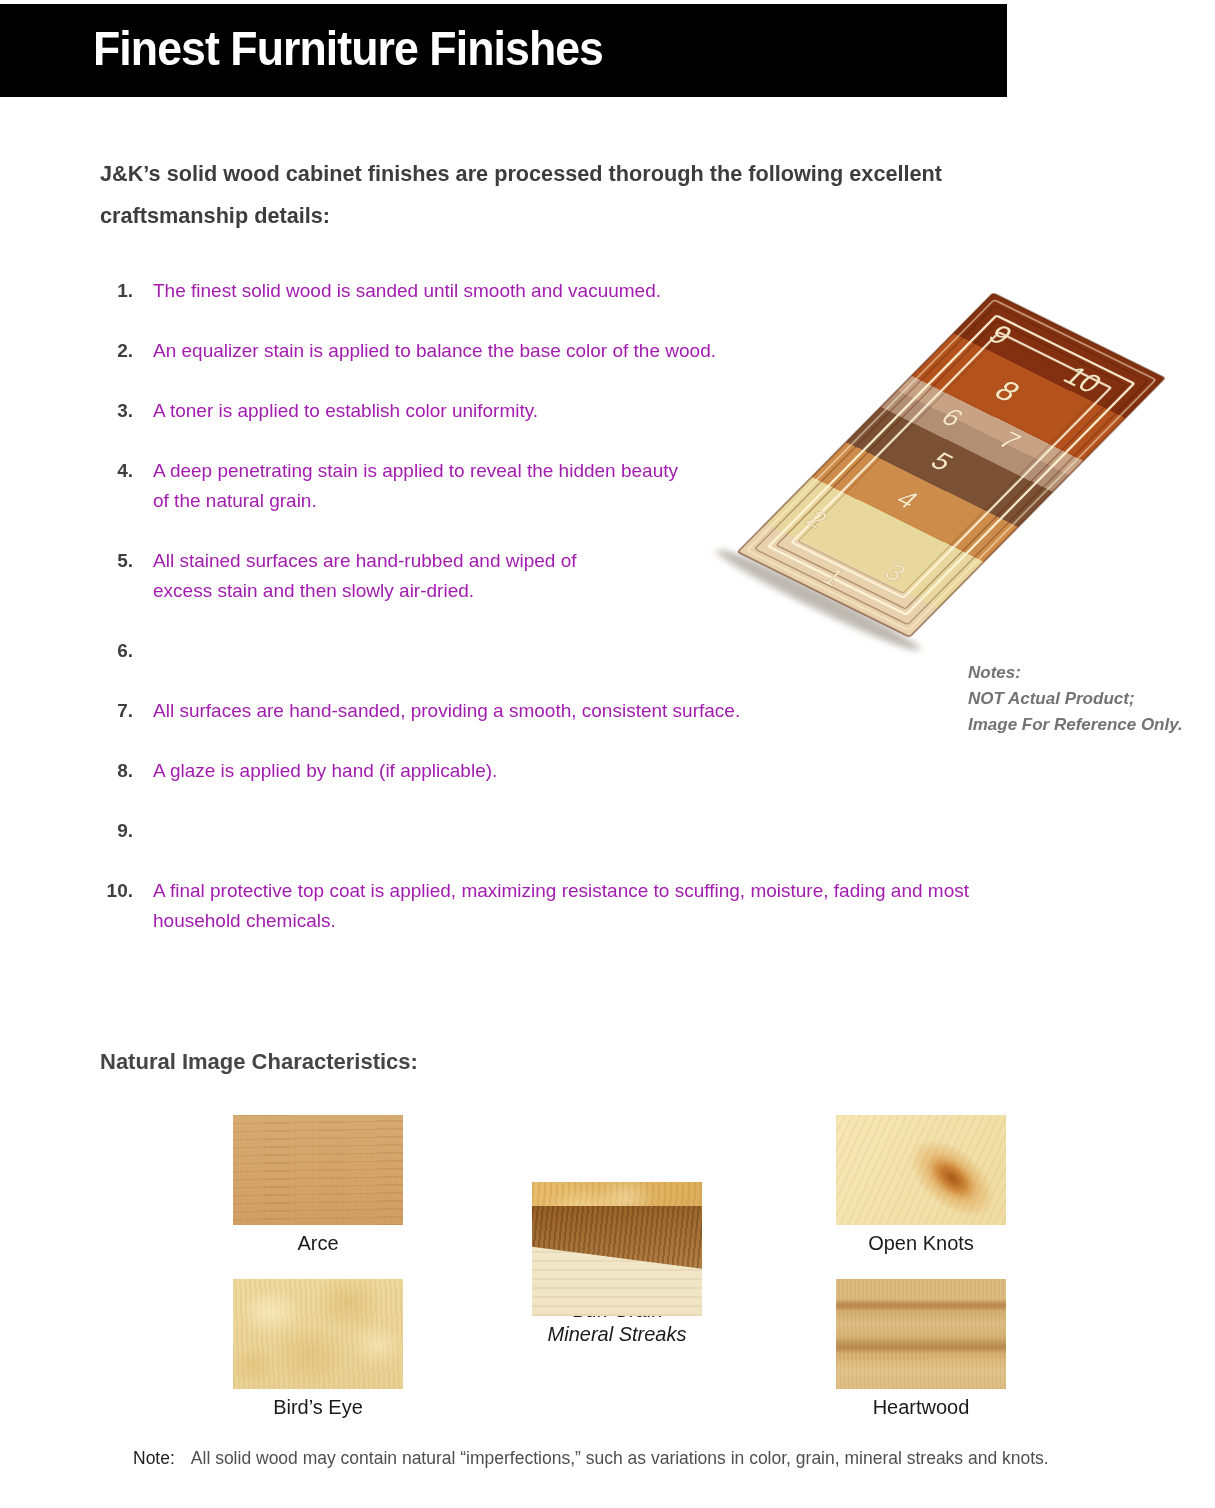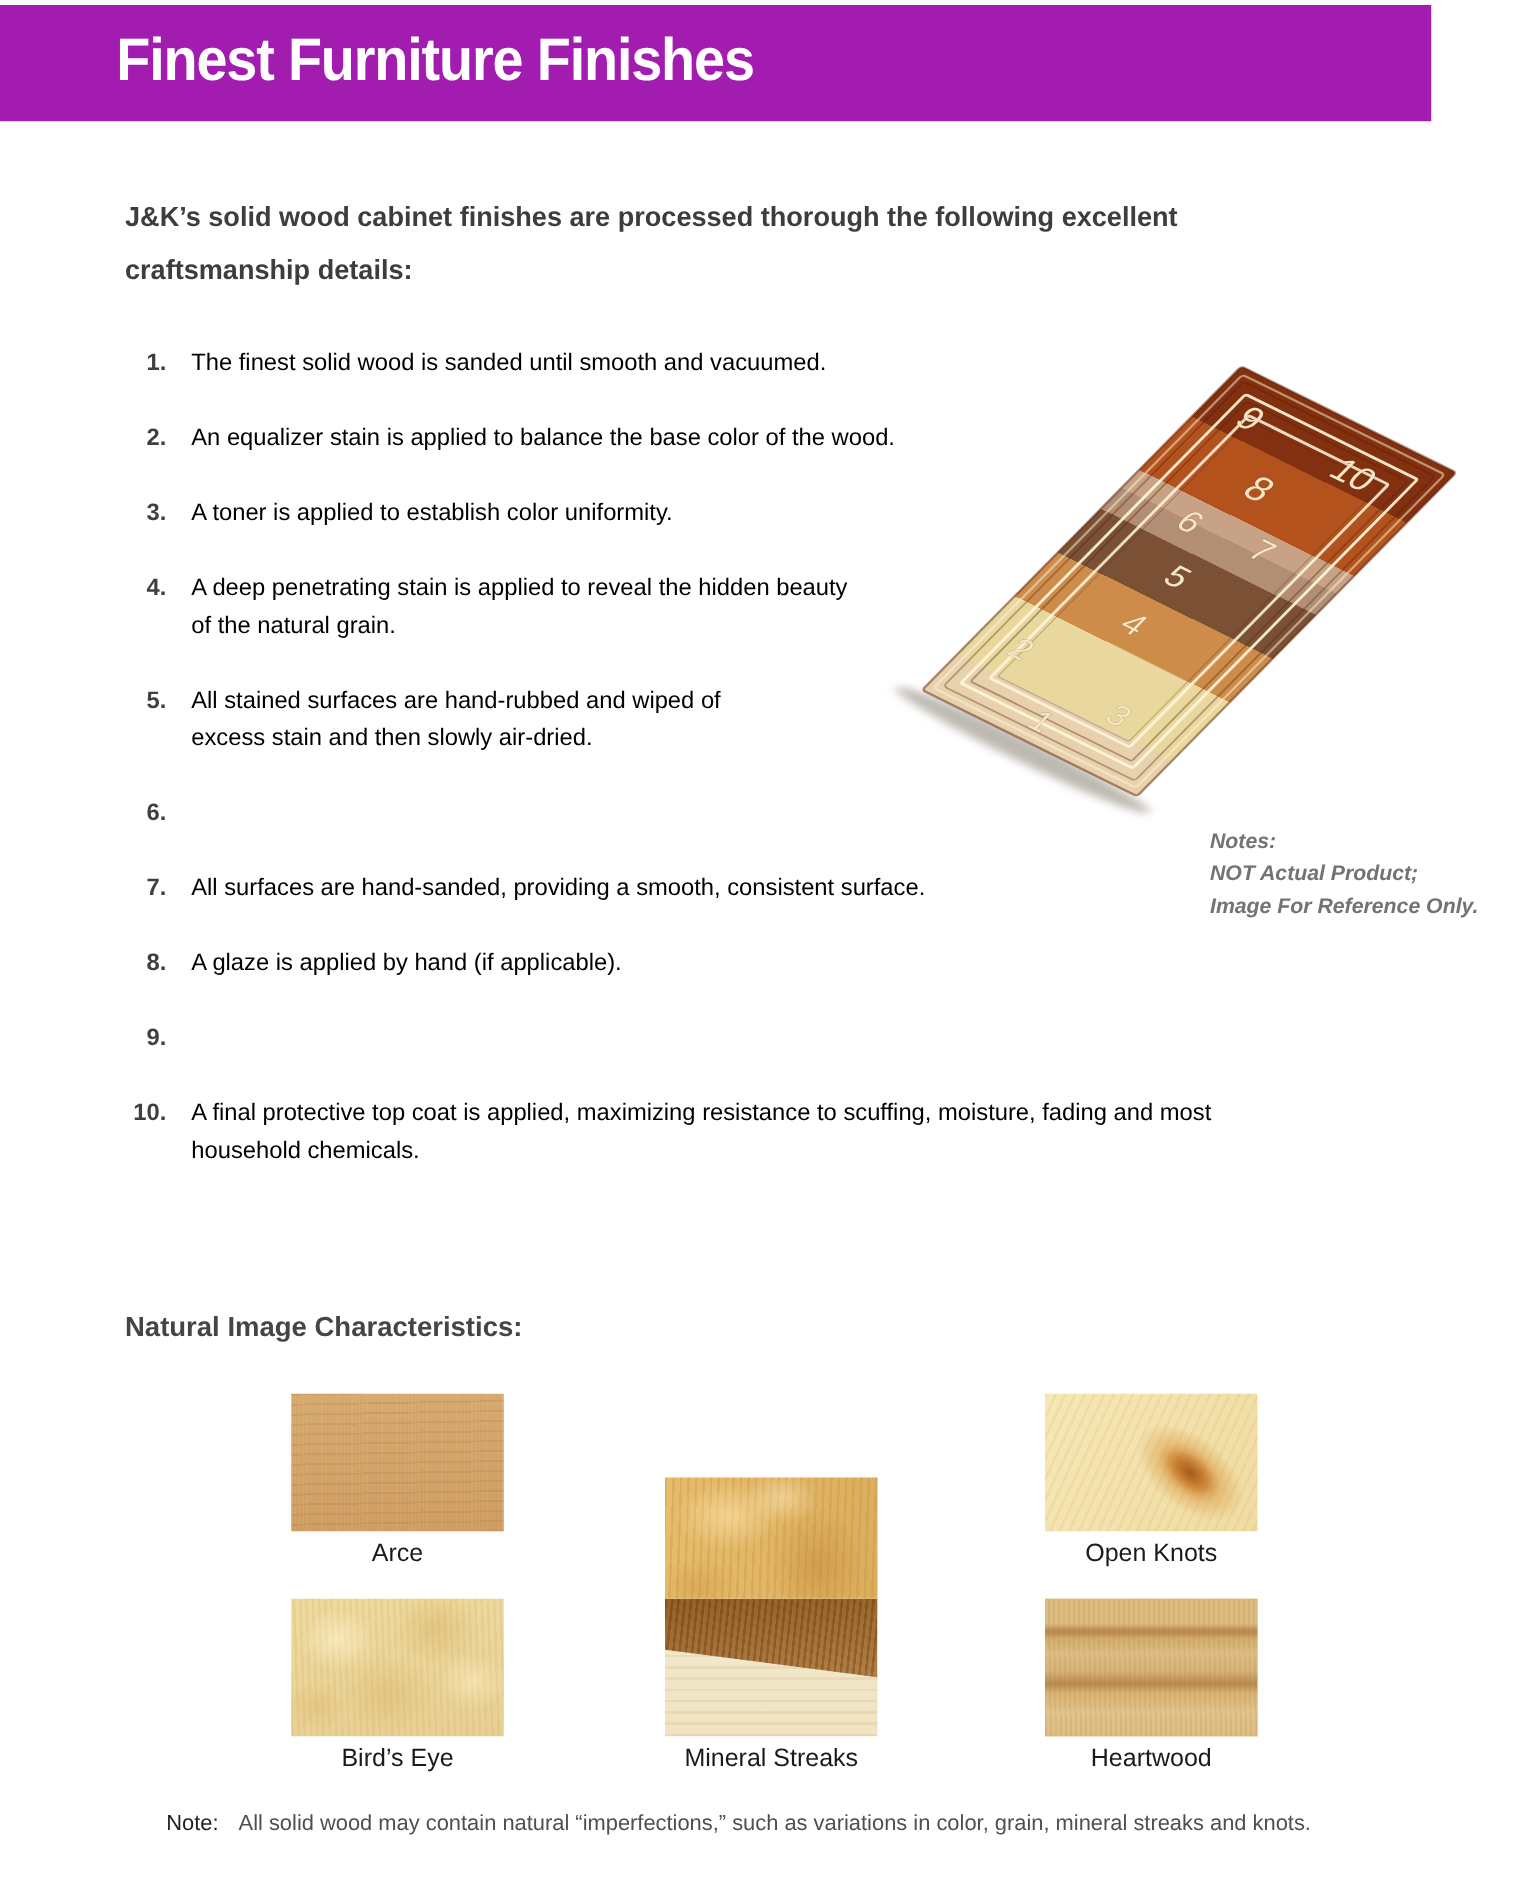--- a/index.html
+++ b/index.html
@@ -7,22 +7,22 @@
     position:relative;
     width:1215px;height:1508px;
     background:#ffffff;
     font-family:"Liberation Sans","DejaVu Sans",sans-serif;
     overflow:hidden;
   }
 
   
   .banner{
     position:absolute;left:0;top:4px;
-    width:1145px;height:93px;
-    background:#a21caf;
+    width:1007px;height:93px;
+    background:#000000;
   }
   .banner h1{
     margin:0;padding:17px 0 0 100px;
     font-size:48px;font-weight:700;letter-spacing:-1px;
     color:#ffffff;
     transform:scaleX(0.93);transform-origin:left center;
     white-space:nowrap;
   }
 
   
@@ -40,21 +40,21 @@
   }
   .steps li{
     display:flex;align-items:flex-start;
     margin:0 0 30px 0;line-height:30px;font-size:19px;
   }
   .step-num{
     flex:0 0 38px;text-align:right;
     font-weight:700;color:#3f3f3f;
   }
   .step-text{
-    margin-left:20px;color:#000000;white-space:pre-line;
+    margin-left:20px;color:#a21caf;white-space:pre-line;
   }
 
   
   .door-wrap{
     position:absolute;left:700px;top:268px;width:515px;height:445px;
   }
   .door-notes{
     position:absolute;left:968px;top:660px;
     font-size:17px;font-style:italic;font-weight:700;
     color:#737373;line-height:26px;white-space:pre-line;
@@ -283,21 +283,21 @@
     <div class="swatch sw-knots">
       <div class="knot"></div>
       <div class="knot-core" style="left:68%;top:57%;"></div>
     </div>
     <div class="swatch-label">Open Knots</div>
   </div>
   <div class="swatch-fig" style="left:223px;top:1279px;">
     <div class="swatch sw-birdseye"></div>
     <div class="swatch-label">Bird’s Eye</div>
   </div>
-  <div class="swatch-fig" style="left:522px;top:1279px;">
+  <div class="swatch-fig" style="left:522px;top:1206px;font-style:italic;">
     <div class="swatch sw-mineral">
       <div class="mineral-top"></div>
     </div>
     <div class="swatch-label">Mineral Streaks</div>
   </div>
   <div class="swatch-fig" style="left:826px;top:1279px;">
     <div class="swatch sw-heart">
       <div class="heart-grain"></div>
     </div>
     <div class="swatch-label">Heartwood</div>

